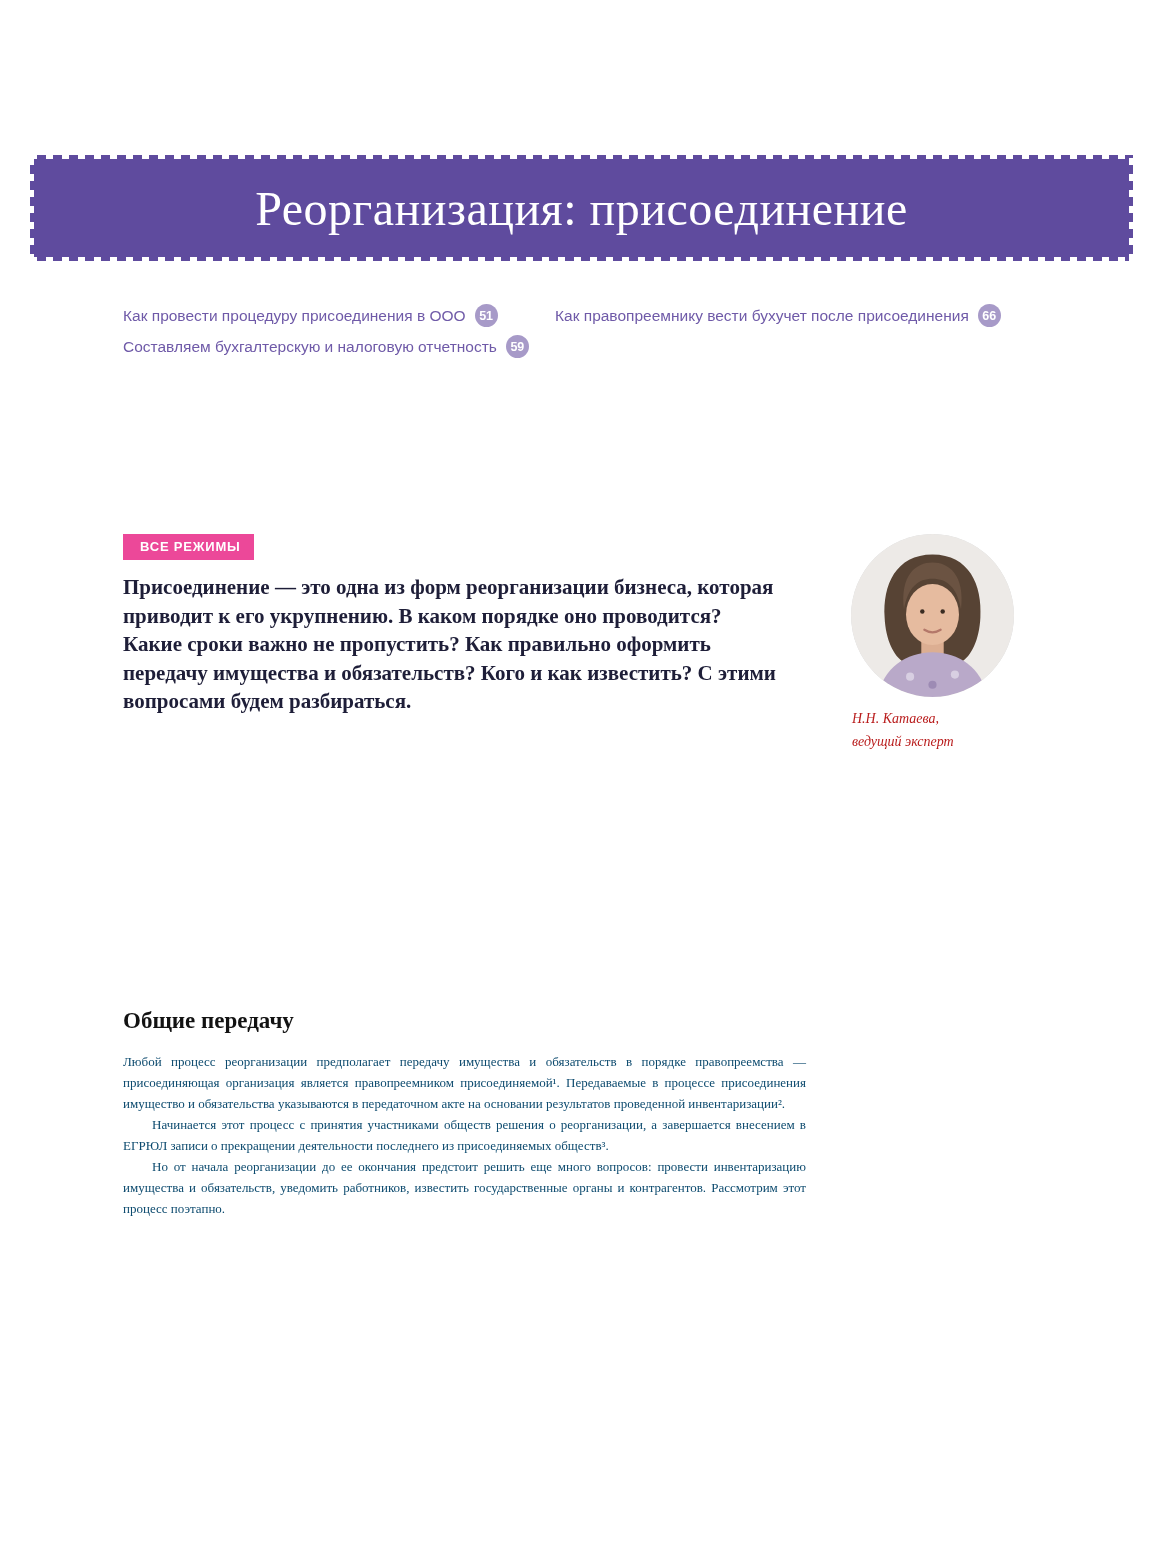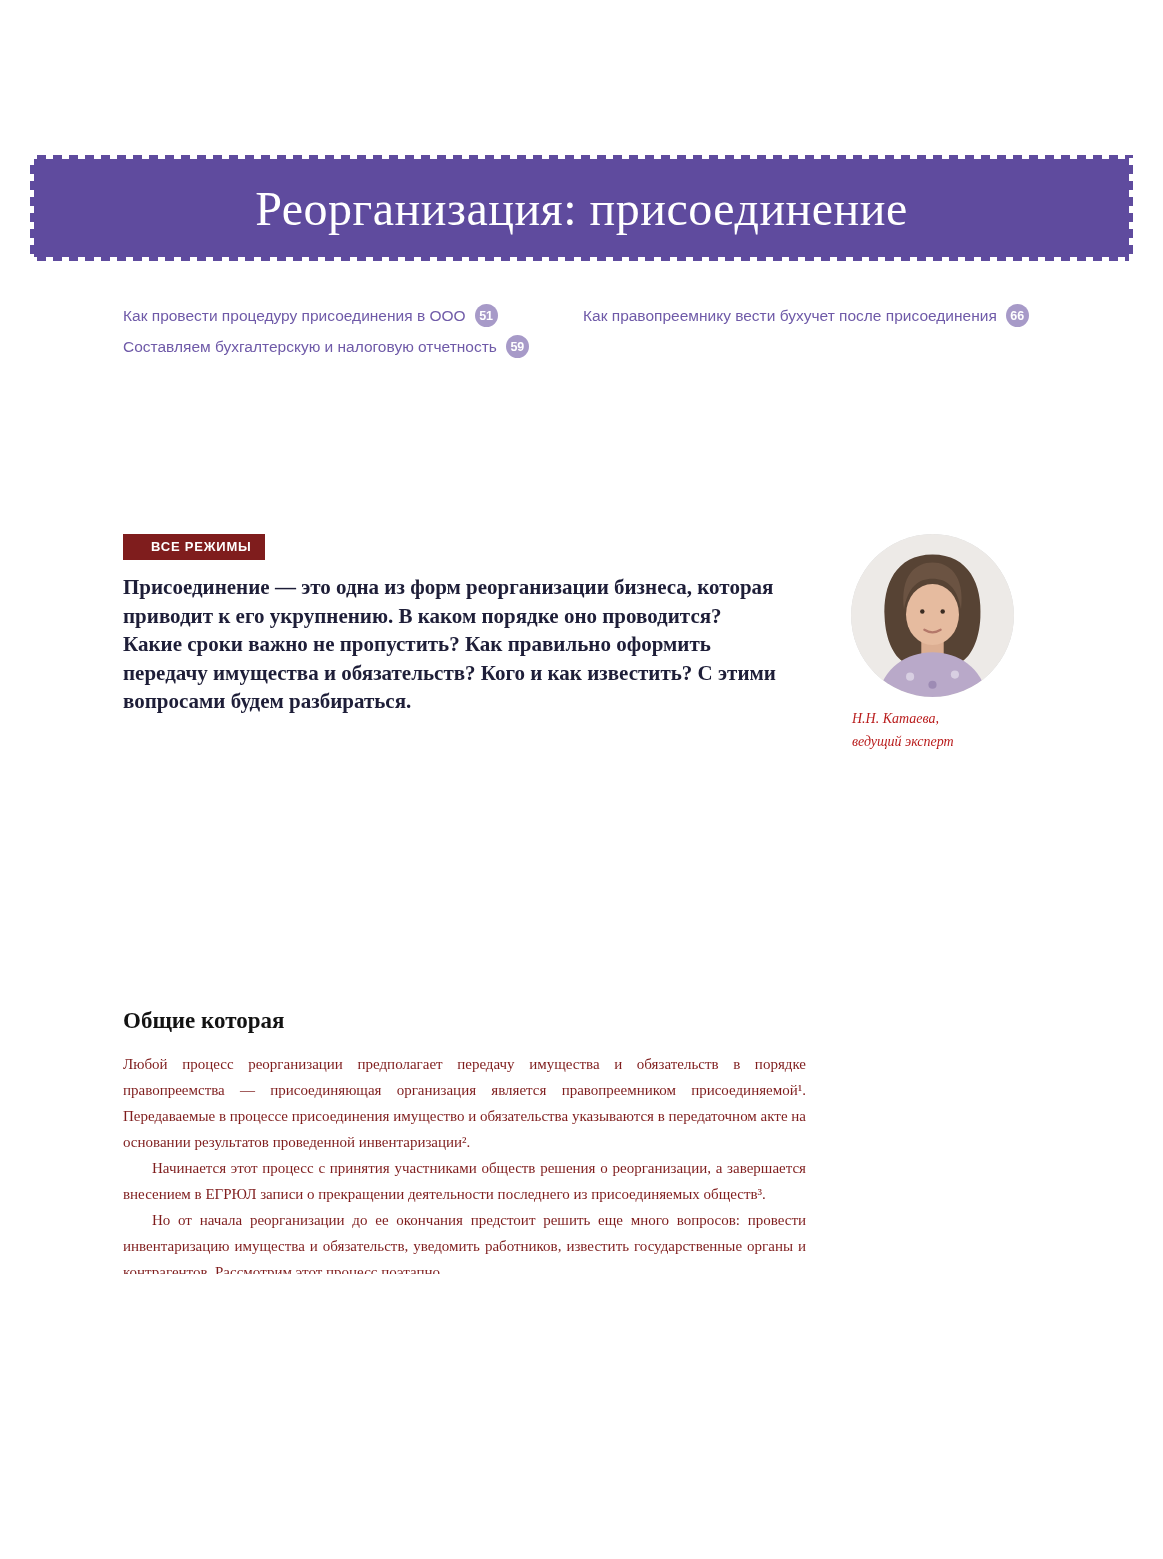--- a/index.html
+++ b/index.html
@@ -39,21 +39,21 @@
     color: #ffffff;
     font-size: 48px;
     font-weight: 400;
     letter-spacing: 0.5px;
   }
 
   
   .toc { position: absolute; left: 123px; top: 300px; width: 940px; height: 64px; }
   .toc-col { position: absolute; top: 0; display: flex; flex-direction: column; }
   .toc-col.left { left: 0; }
-  .toc-col.right { left: 460px; }
+  .toc-col.right { left: 432px; }
   .toc-item {
     display: flex; align-items: center; gap: 9px;
     height: 31px;
     font-family: "Liberation Sans", sans-serif;
     font-size: 15.5px;
     color: #6f5aa8;
     cursor: pointer;
     white-space: nowrap;
   }
   .toc-badge {
@@ -61,25 +61,25 @@
     background: #a79ac8; color: #ffffff;
     font-family: "Liberation Sans", sans-serif;
     font-size: 12.5px; font-weight: bold;
     display: flex; align-items: center; justify-content: center;
     flex: 0 0 auto;
   }
 
   
   .regime-badge {
     position: absolute; left: 123px; top: 534px;
-    background: #7f1d1d; color: #ffffff;
+    background: #ec4899; color: #ffffff;
     font-family: "Liberation Sans", sans-serif;
     font-size: 13px; font-weight: bold;
     letter-spacing: 0.8px;
-    padding: 5px 13px 6px 28px;
+    padding: 5px 13px 6px 17px;
   }
   .lead {
     position: absolute; left: 123px; top: 573px; width: 655px;
     font-weight: bold;
     font-size: 21px; line-height: 28.6px;
     color: #1e1e38;
   }
 
   .avatar-wrap {
     position: absolute; left: 851px; top: 534px;
@@ -104,22 +104,22 @@
   }
 
   .section-heading {
     position: absolute; left: 123px; top: 1008px;
     font-size: 23px; font-weight: bold;
     color: #121212;
   }
 
   .body-text {
     position: absolute; left: 123px; top: 1051px; width: 683px;
-    font-size: 15px; line-height: 26px;
-    color: #7f1d1d;
+    font-size: 13px; line-height: 21px;
+    color: #0c4a6e;
     text-align: justify;
   }
   .body-text p.indent { text-indent: 29px; }
 
   .footnotes {
     position: absolute; left: 855px; top: 1341px;
     font-size: 15px; line-height: 25px;
     color: #1b1b1b;
   }
   .footnote-row { white-space: nowrap; }
@@ -192,21 +192,21 @@
       </g>
     </svg>
   </div>
 
   <div class="author-caption">
     <div>Н.Н. Катаева,</div>
     <div>ведущий эксперт</div>
   </div>
 
 
-  <h2 class="section-heading">Общие которая</h2>
+  <h2 class="section-heading">Общие передачу</h2>
 
   <div class="body-text">
     <p>Любой процесс реорганизации предполагает передачу имущества и обязательств в порядке правопреемства — присоединяющая организация является правопреемником присоединяемой¹. Передаваемые в процессе присоединения имущество и обязательства указываются в передаточном акте на основании результатов проведенной инвентаризации².</p>
     <p class="indent">Начинается этот процесс с принятия участниками обществ решения о реорганизации, а завершается внесением в ЕГРЮЛ записи о прекращении деятельности последнего из присоединяемых обществ³.</p>
     <p class="indent">Но от начала реорганизации до ее окончания предстоит решить еще много вопросов: провести инвентаризацию имущества и обязательств, уведомить работников, известить государственные органы и контрагентов. Рассмотрим этот процесс поэтапно.</p>
   </div>
 
   <div class="footnotes">
     <div class="footnote-row">
       <span class="footnote-num">1)</span>

